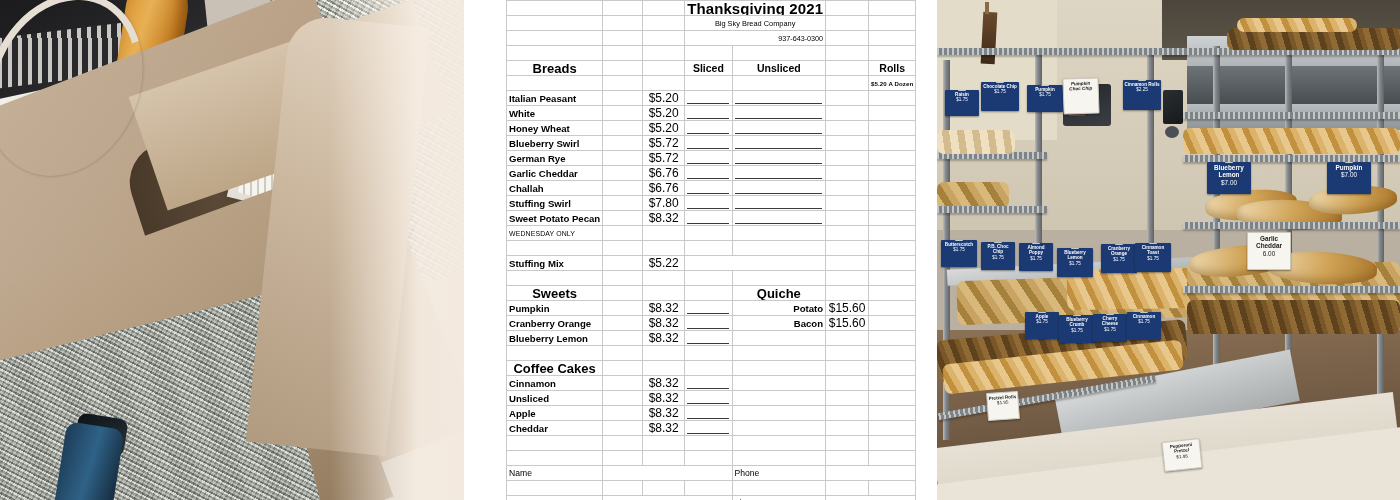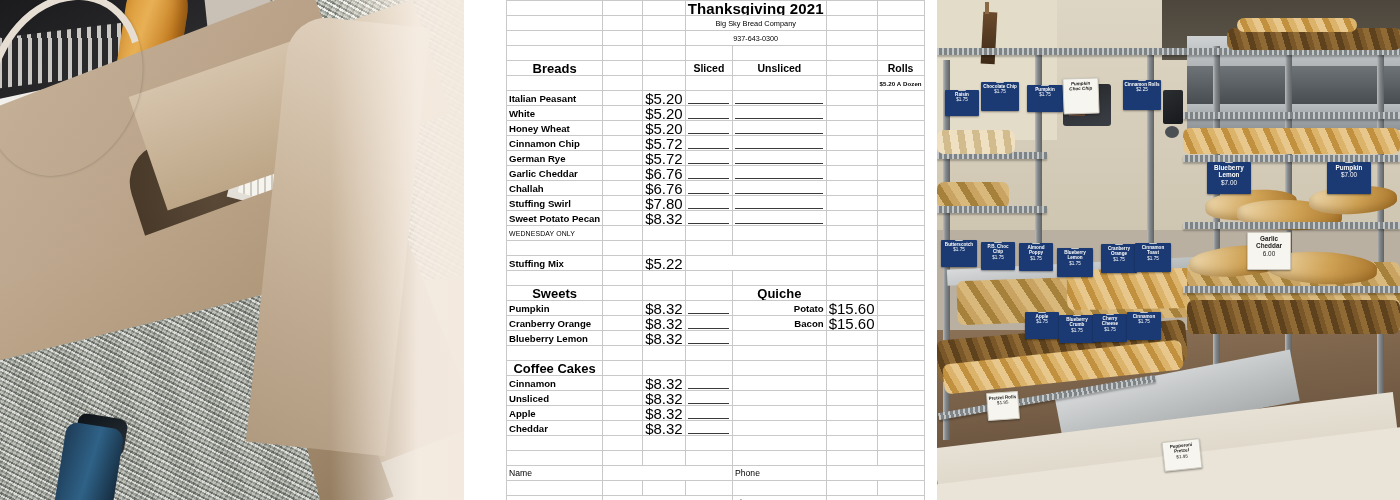--- a/index.html
+++ b/index.html
@@ -197,26 +197,26 @@
   .c3{width:42px;}
   .c4{width:41px;}
   .c5{width:81px;}
   .c6{width:43px;}
   .c7{width:42px;}
 
   .title{
     font-size:15px;font-weight:bold;text-align:center;letter-spacing:.1px;
   }
   .sub{font-size:7.4px;text-align:center;}
-  .sub2{font-size:7.2px;text-align:center;margin-top:33px;}
+  .sub2{font-size:7.2px;text-align:right;margin-top:33px;}
   .sec{font-weight:bold;font-size:13px;text-align:center;}
   .colhead{font-weight:bold;font-size:10.5px;text-align:center;}
   .item{font-size:9.6px;text-align:left;font-weight:bold;}
   .tiny{font-size:6.1px;font-weight:bold;text-align:center;letter-spacing:.1px;}
-  .price{font-size:15px;text-align:center;}
+  .price{font-size:12px;text-align:center;}
   .wed{font-size:6.9px;text-align:left;letter-spacing:.15px;}
   .rt{text-align:right;}
   .lbl{font-size:8.6px;text-align:left;}
 
   
   .rule{position:relative;}
   .rule::after{
     content:"";position:absolute;left:2px;right:3px;bottom:1px;height:0;
     border-bottom:1.6px solid #3a3a3a;
   }
@@ -415,21 +415,21 @@
       <tr>
         <td class="item">Honey Wheat</td>
         <td></td>
         <td class="price">$5.20</td>
         <td class="rule"></td>
         <td class="rule"></td>
         <td></td>
         <td></td>
       </tr>
       <tr>
-        <td class="item">Cinnamon Chip</td>
+        <td class="item">Blueberry Swirl</td>
         <td></td>
         <td class="price">$5.72</td>
         <td class="rule"></td>
         <td class="rule"></td>
         <td></td>
         <td></td>
       </tr>
       <tr>
         <td class="item">German Rye</td>
         <td></td>

